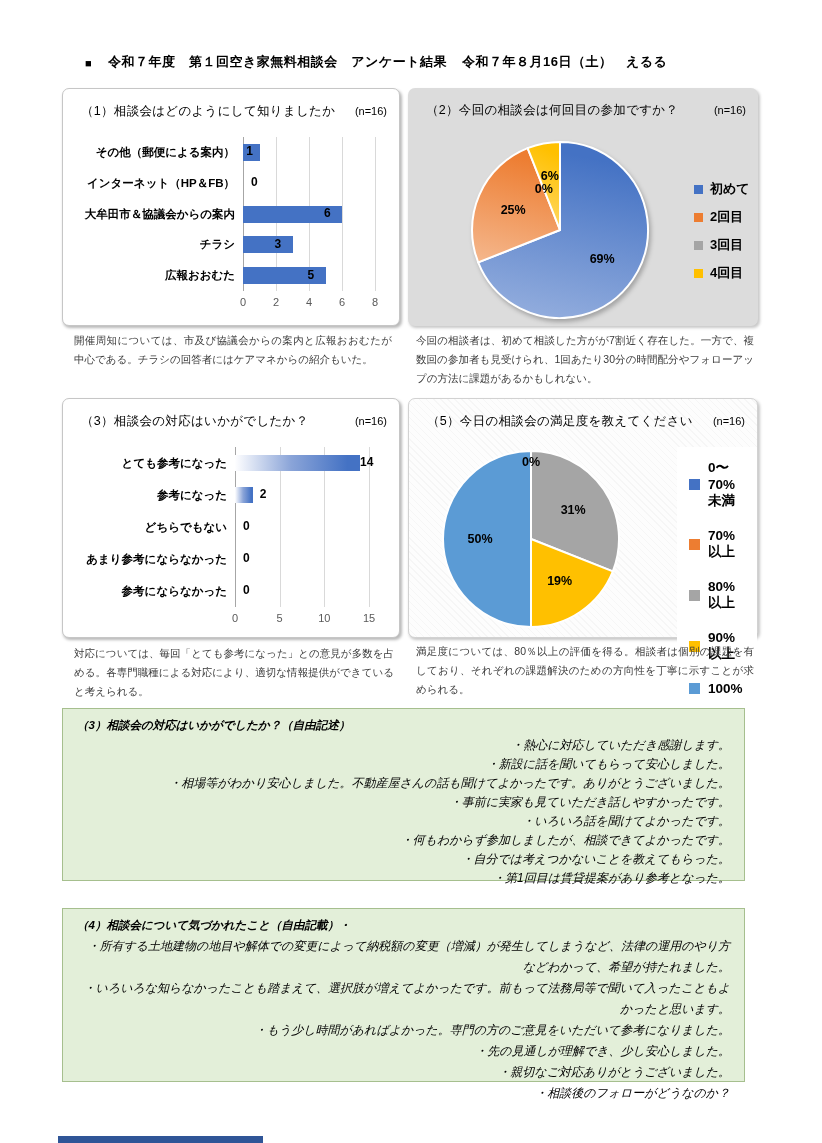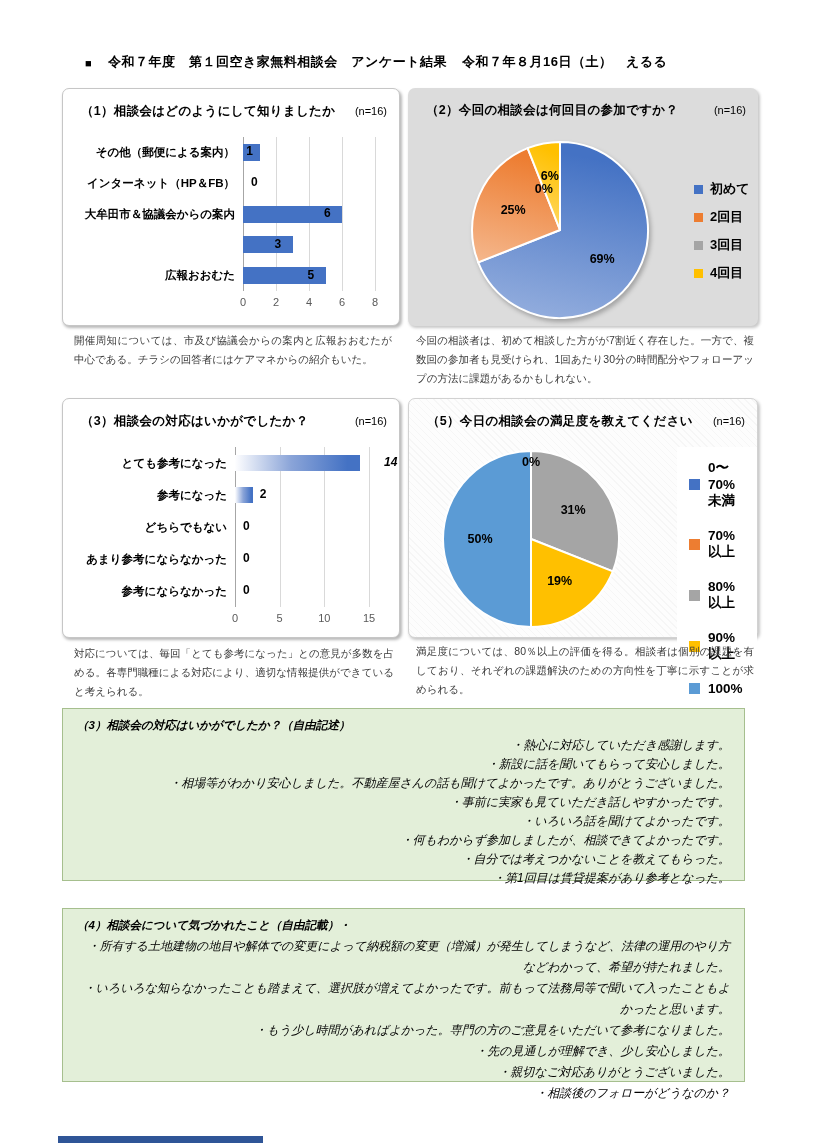--- a/index.html
+++ b/index.html
@@ -14,21 +14,21 @@
   .hdr-date{position:absolute;left:462px;top:53px;font-size:13px;font-weight:bold;letter-spacing:.5px;}
   
   .panel{position:absolute;border-radius:7px;box-sizing:border-box;}
   .panel.white{background:#fff;border:1px solid #c6c6c6;box-shadow:1.5px 2px 3px rgba(0,0,0,.28);}
   .panel.gray{background:#dcdcdc;box-shadow:1.5px 2px 3px rgba(0,0,0,.22);}
   .panel.hatch{
     background:#fdfdfd;border:1px solid #d2d2d2;box-shadow:1.5px 2px 3px rgba(0,0,0,.22);
     background-image:repeating-linear-gradient(45deg,rgba(120,120,120,.05) 0 1px,transparent 1px 5px);
   }
   .chart-title-row{position:absolute;left:18px;right:12px;top:14px;display:flex;align-items:baseline;justify-content:space-between;}
-  .chart-title{font-size:12.5px;font-weight:bold;letter-spacing:.3px;}
+  .chart-title{font-size:12.5px;font-weight:normal;letter-spacing:.3px;}
   .chart-n{font-size:11px;font-weight:normal;white-space:nowrap;margin-left:6px;}
   
   .hbar{position:absolute;}
   .hbar .cat{position:absolute;text-align:right;font-size:11.5px;font-weight:bold;white-space:nowrap;}
   .hbar .grid{position:absolute;top:0;width:1px;background:#d9d9d9;}
   .hbar .grid.axis{background:#a6a6a6;}
   .hbar .bar{position:absolute;}
   .hbar .bar.solid{background:#4472C4;}
   .hbar .bar.grad{background:linear-gradient(to right,#fefeff 0%,#8aa4d8 45%,#4472C4 90%);}
   .hbar .tick{position:absolute;width:30px;text-align:center;font-size:11px;color:#595959;}
@@ -82,20 +82,21 @@
         <div class="grid" style="left: 298px; height: 154px;"></div>
         <div class="tick" style="left: 283px; top: 159px;">8</div>
         <div class="cat" style="left: 0px; width: 158px; top: 0px; height: 30.8px; line-height: 30.8px;">その他（郵便による案内）</div>
         <div class="bar solid" style="left: 166px; width: 16.5px; top: 6.9px; height: 17px; background: rgb(68, 114, 196);"></div>
         <div class="bar-val" style="left: 169.25px; top: 7.4px;">1</div>
         <div class="cat" style="left: 0px; width: 158px; top: 30.8px; height: 30.8px; line-height: 30.8px;">インターネット（HP＆FB）</div>
         <div class="bar-val" style="left: 174px; top: 38.2px;">0</div>
         <div class="cat" style="left: 0px; width: 158px; top: 61.6px; height: 30.8px; line-height: 30.8px;">大牟田市＆協議会からの案内</div>
         <div class="bar solid" style="left: 166px; width: 99px; top: 68.5px; height: 17px; background: rgb(68, 114, 196);"></div>
         <div class="bar-val" style="left: 247px; top: 69px;">6</div>
+        <div class="cat" style="left: 0px; width: 158px; top: 92.4px; height: 30.8px; line-height: 30.8px;">チラシ</div>
         <div class="bar solid" style="left: 166px; width: 49.5px; top: 99.3px; height: 17px; background: rgb(68, 114, 196);"></div>
         <div class="bar-val" style="left: 197.5px; top: 99.8px;">3</div>
         <div class="cat" style="left: 0px; width: 158px; top: 123.2px; height: 30.8px; line-height: 30.8px;">広報おおむた</div>
         <div class="bar solid" style="left: 166px; width: 82.5px; top: 130.1px; height: 17px; background: rgb(68, 114, 196);"></div>
         <div class="bar-val" style="left: 230.5px; top: 130.6px;">5</div>
       </div>
   </div>
 
   <div class="panel gray" style="left:408px;top:88px;width:350px;height:238px;">
     <div class="chart-title-row">
@@ -158,21 +159,21 @@
         <div class="grid axis" style="left: 158px; height: 160px;"></div>
         <div class="tick" style="left: 143px; top: 165px;">0</div>
         <div class="grid" style="left: 202.667px; height: 160px;"></div>
         <div class="tick" style="left: 187.667px; top: 165px;">5</div>
         <div class="grid" style="left: 247.333px; height: 160px;"></div>
         <div class="tick" style="left: 232.333px; top: 165px;">10</div>
         <div class="grid" style="left: 292px; height: 160px;"></div>
         <div class="tick" style="left: 277px; top: 165px;">15</div>
         <div class="cat" style="left: 0px; width: 150px; top: 0px; height: 32px; line-height: 32px;">とても参考になった</div>
         <div class="bar grad" style="left: 158px; width: 125.067px; top: 8px; height: 16px;"></div>
-        <div class="bar-val" style="left: 307px; top: 8px; font-style: italic;">14</div>
+        <div class="bar-val" style="left: 283px; top: 8px;">14</div>
         <div class="cat" style="left: 0px; width: 150px; top: 32px; height: 32px; line-height: 32px;">参考になった</div>
         <div class="bar grad" style="left: 158px; width: 17.8667px; top: 40px; height: 16px;"></div>
         <div class="bar-val" style="left: 182.867px; top: 40px;">2</div>
         <div class="cat" style="left: 0px; width: 150px; top: 64px; height: 32px; line-height: 32px;">どちらでもない</div>
         <div class="bar-val" style="left: 166px; top: 72px;">0</div>
         <div class="cat" style="left: 0px; width: 150px; top: 96px; height: 32px; line-height: 32px;">あまり参考にならなかった</div>
         <div class="bar-val" style="left: 166px; top: 104px;">0</div>
         <div class="cat" style="left: 0px; width: 150px; top: 128px; height: 32px; line-height: 32px;">参考にならなかった</div>
         <div class="bar-val" style="left: 166px; top: 136px;">0</div>
       </div>

